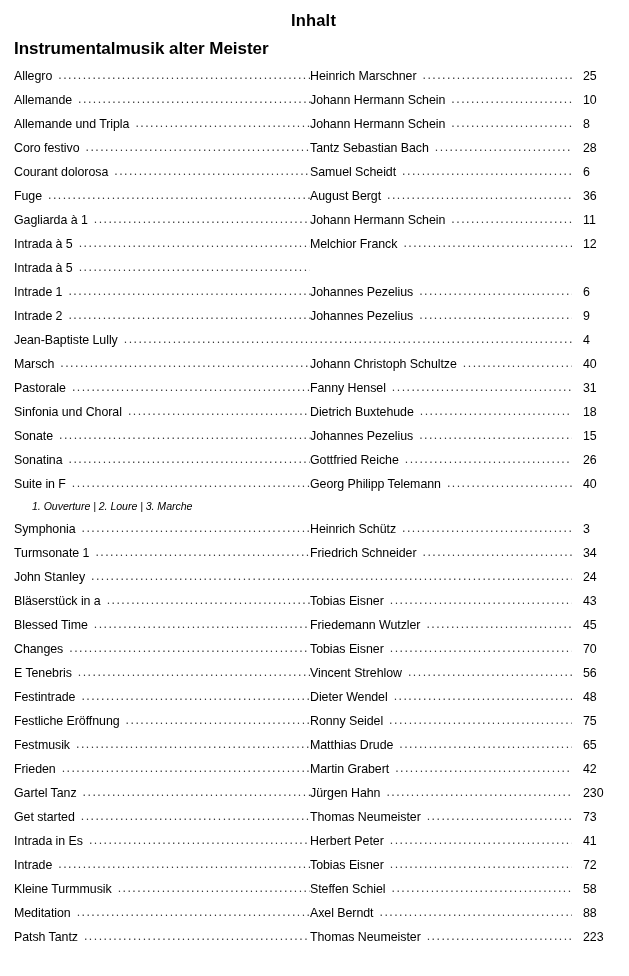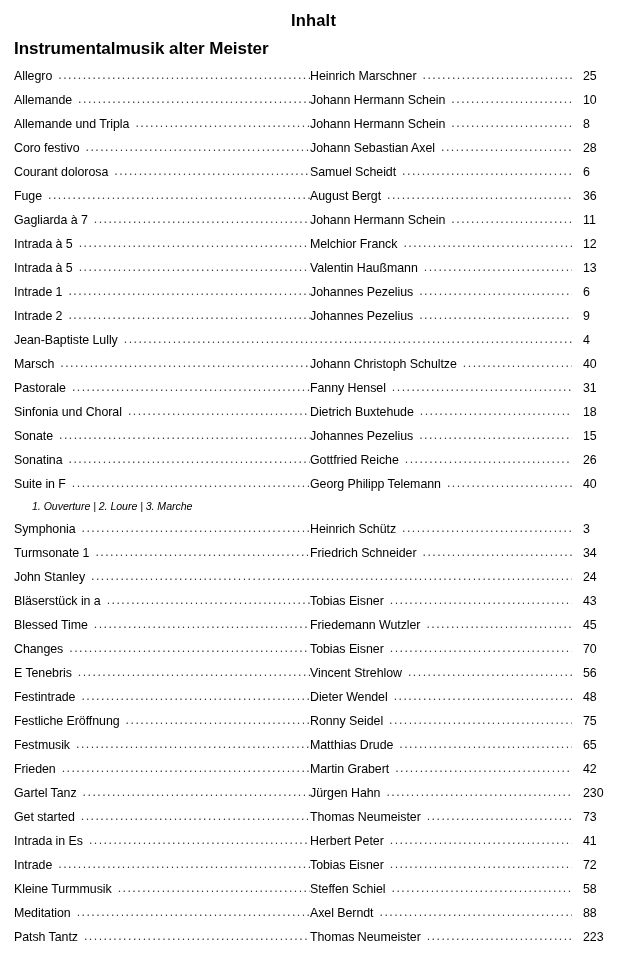--- a/index.html
+++ b/index.html
@@ -158,21 +158,21 @@
             <span class="leader"></span>
             <span class="page-num">8</span>
           </span>
         </li>
         <li class="toc-row">
           <span class="col-title">
             <span class="entry-text">Coro festivo</span>
             <span class="leader"></span>
           </span>
           <span class="col-composer">
-            <span class="entry-text">Johann Sebastian Axel</span>
+            <span class="entry-text">Tantz Sebastian Bach</span>
             <span class="leader"></span>
             <span class="page-num">28</span>
           </span>
         </li>
         <li class="toc-row">
           <span class="col-title">
             <span class="entry-text">Courant dolorosa</span>
             <span class="leader"></span>
           </span>
           <span class="col-composer">
@@ -187,21 +187,21 @@
             <span class="leader"></span>
           </span>
           <span class="col-composer">
             <span class="entry-text">August Bergt</span>
             <span class="leader"></span>
             <span class="page-num">36</span>
           </span>
         </li>
         <li class="toc-row">
           <span class="col-title">
-            <span class="entry-text">Gagliarda à 7</span>
+            <span class="entry-text">Gagliarda à 1</span>
             <span class="leader"></span>
           </span>
           <span class="col-composer">
             <span class="entry-text">Johann Hermann Schein</span>
             <span class="leader"></span>
             <span class="page-num">11</span>
           </span>
         </li>
         <li class="toc-row">
           <span class="col-title">
@@ -211,25 +211,20 @@
           <span class="col-composer">
             <span class="entry-text">Melchior Franck</span>
             <span class="leader"></span>
             <span class="page-num">12</span>
           </span>
         </li>
         <li class="toc-row">
           <span class="col-title">
             <span class="entry-text">Intrada à 5</span>
             <span class="leader"></span>
-          </span>
-          <span class="col-composer">
-            <span class="entry-text">Valentin Haußmann</span>
-            <span class="leader"></span>
-            <span class="page-num">13</span>
           </span>
         </li>
         <li class="toc-row">
           <span class="col-title">
             <span class="entry-text">Intrade 1</span>
             <span class="leader"></span>
           </span>
           <span class="col-composer">
             <span class="entry-text">Johannes Pezelius</span>
             <span class="leader"></span>

